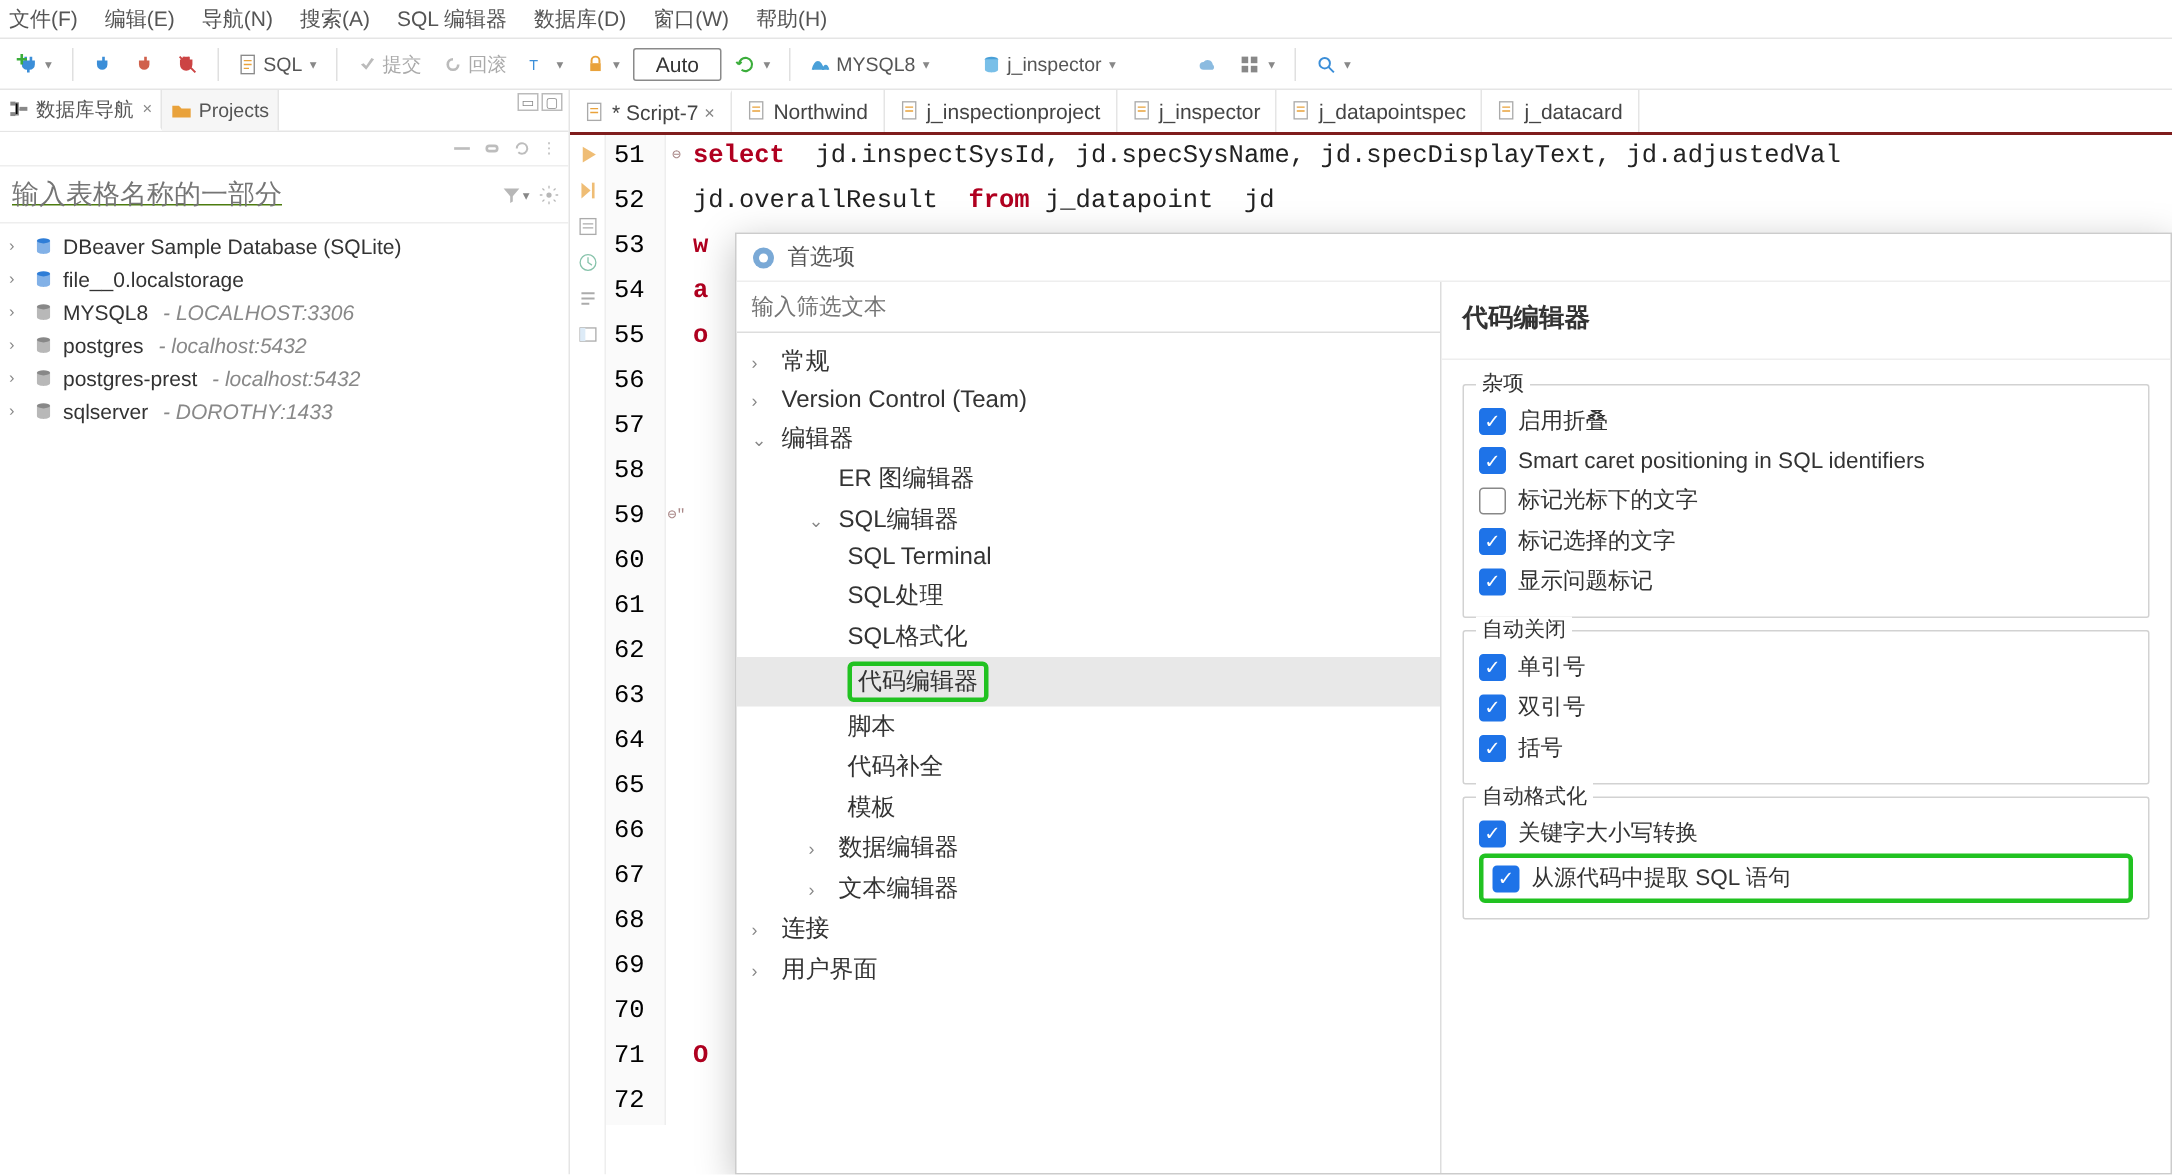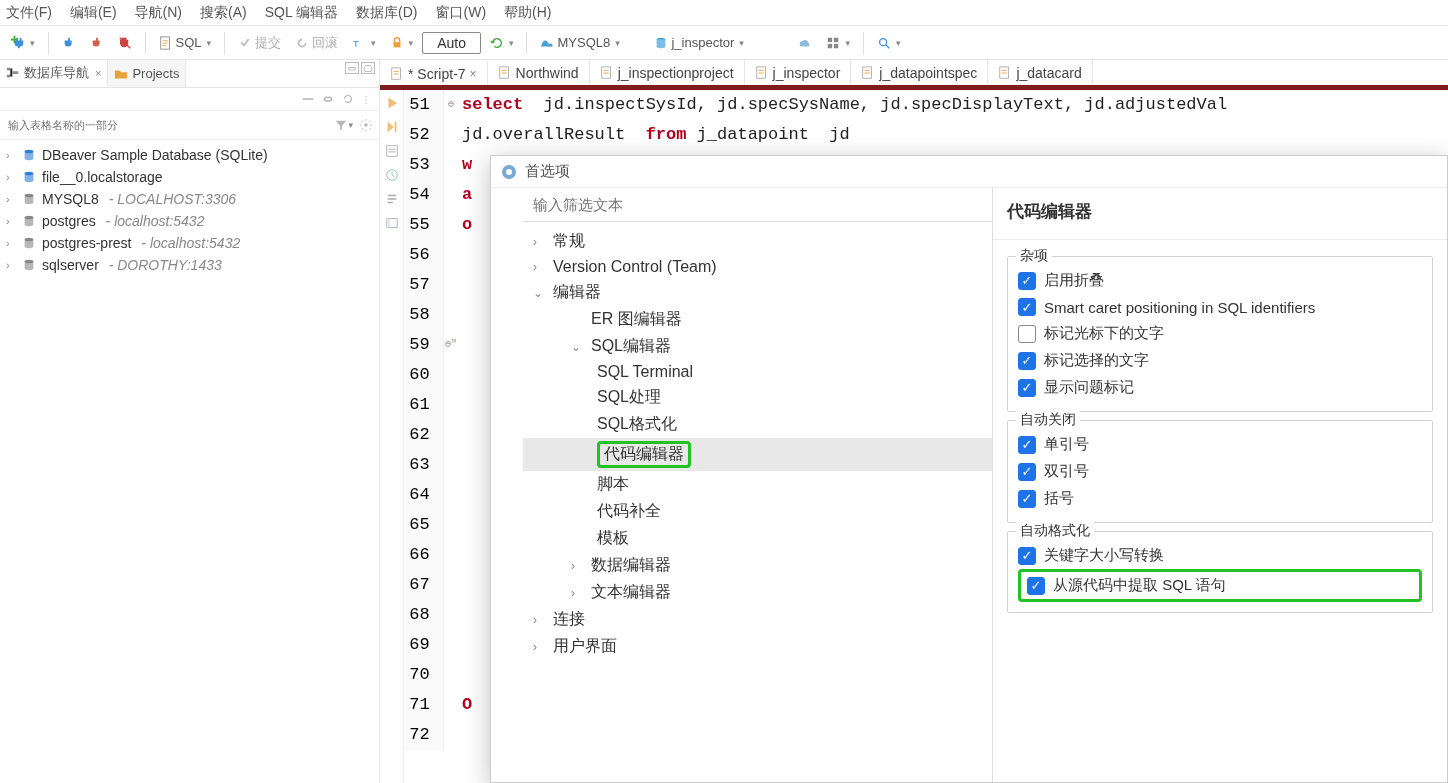--- a/index.html
+++ b/index.html
@@ -83,41 +83,42 @@
 
   .left-toolbar {
     display: flex; justify-content: flex-end; align-items: center;
     gap: 6px; padding: 4px 8px;
     border-bottom: 1px solid #eee;
   }
   .left-toolbar .licon { width:14px; height:14px; opacity: .55; }
 
   .filter-row { display: flex; align-items: center; padding: 4px 6px; border-bottom: 1px solid #eee; }
   .filter-row input {
-    flex: 1; border: none; outline: none; font-size: 11px; color: #4d7c0f;
+    flex: 1; border: none; outline: none; font-size: 18px; color: #4d7c0f;
     padding: 4px 2px;
+    text-decoration: underline;
   }
   .filter-row .ficon { width:14px; height:14px; opacity:.6; margin-left:6px; }
 
   .db-tree { padding: 4px 0; font-size: 14px; color: #333; }
   .db-tree .node {
     display: flex; align-items: center; gap: 6px;
     padding: 3px 8px 3px 6px;
   }
   .db-tree .node .exp {
     width: 10px; color: #888; font-size: 11px;
   }
   .db-tree .node .ico { width: 14px; height: 14px; }
   .db-tree .node .host { color: #888; font-style: italic; }
 
   
   .editor-area { flex: 1; display: flex; flex-direction: column; position: relative; }
   .file-tabs {
     display: flex; align-items: center; height: 30px;
-    border-bottom: 5px solid #7f1d1d; font-size: 14px;
+    border-bottom: 2px solid #7f1d1d; font-size: 14px;
     overflow: hidden;
   }
   .file-tabs .ftab {
     display: flex; align-items: center; gap: 4px;
     padding: 0 10px; height: 100%;
     border-right: 1px solid #e5e5e5;
     color: #444;
     white-space: nowrap;
   }
   .file-tabs .ftab.active {
@@ -160,21 +161,21 @@
     box-shadow: 0 6px 24px rgba(0,0,0,.25);
     display: flex; flex-direction: column;
   }
   .pref-title {
     display: flex; align-items: center; gap: 8px;
     padding: 6px 10px; border-bottom: 1px solid #eee;
     font-size: 15px; color: #555;
   }
   .pref-title .pico { width:16px;height:16px; }
 
-  .pref-body { flex: 1; display: flex; overflow: hidden; margin-left: 32px; }
+  .pref-body { flex: 1; display: flex; overflow: hidden; }
 
   .pref-left {
     width: 470px; border-right: 1px solid #ddd;
     display: flex; flex-direction: column;
   }
   .pref-filter {
     width: 100%; border: none; border-bottom: 1px solid #ddd;
     outline: none; padding: 8px 10px; font-size: 15px; color: #666;
   }
   .pref-tree { flex:1; overflow:auto; padding: 6px 0; font-size: 16px; }

